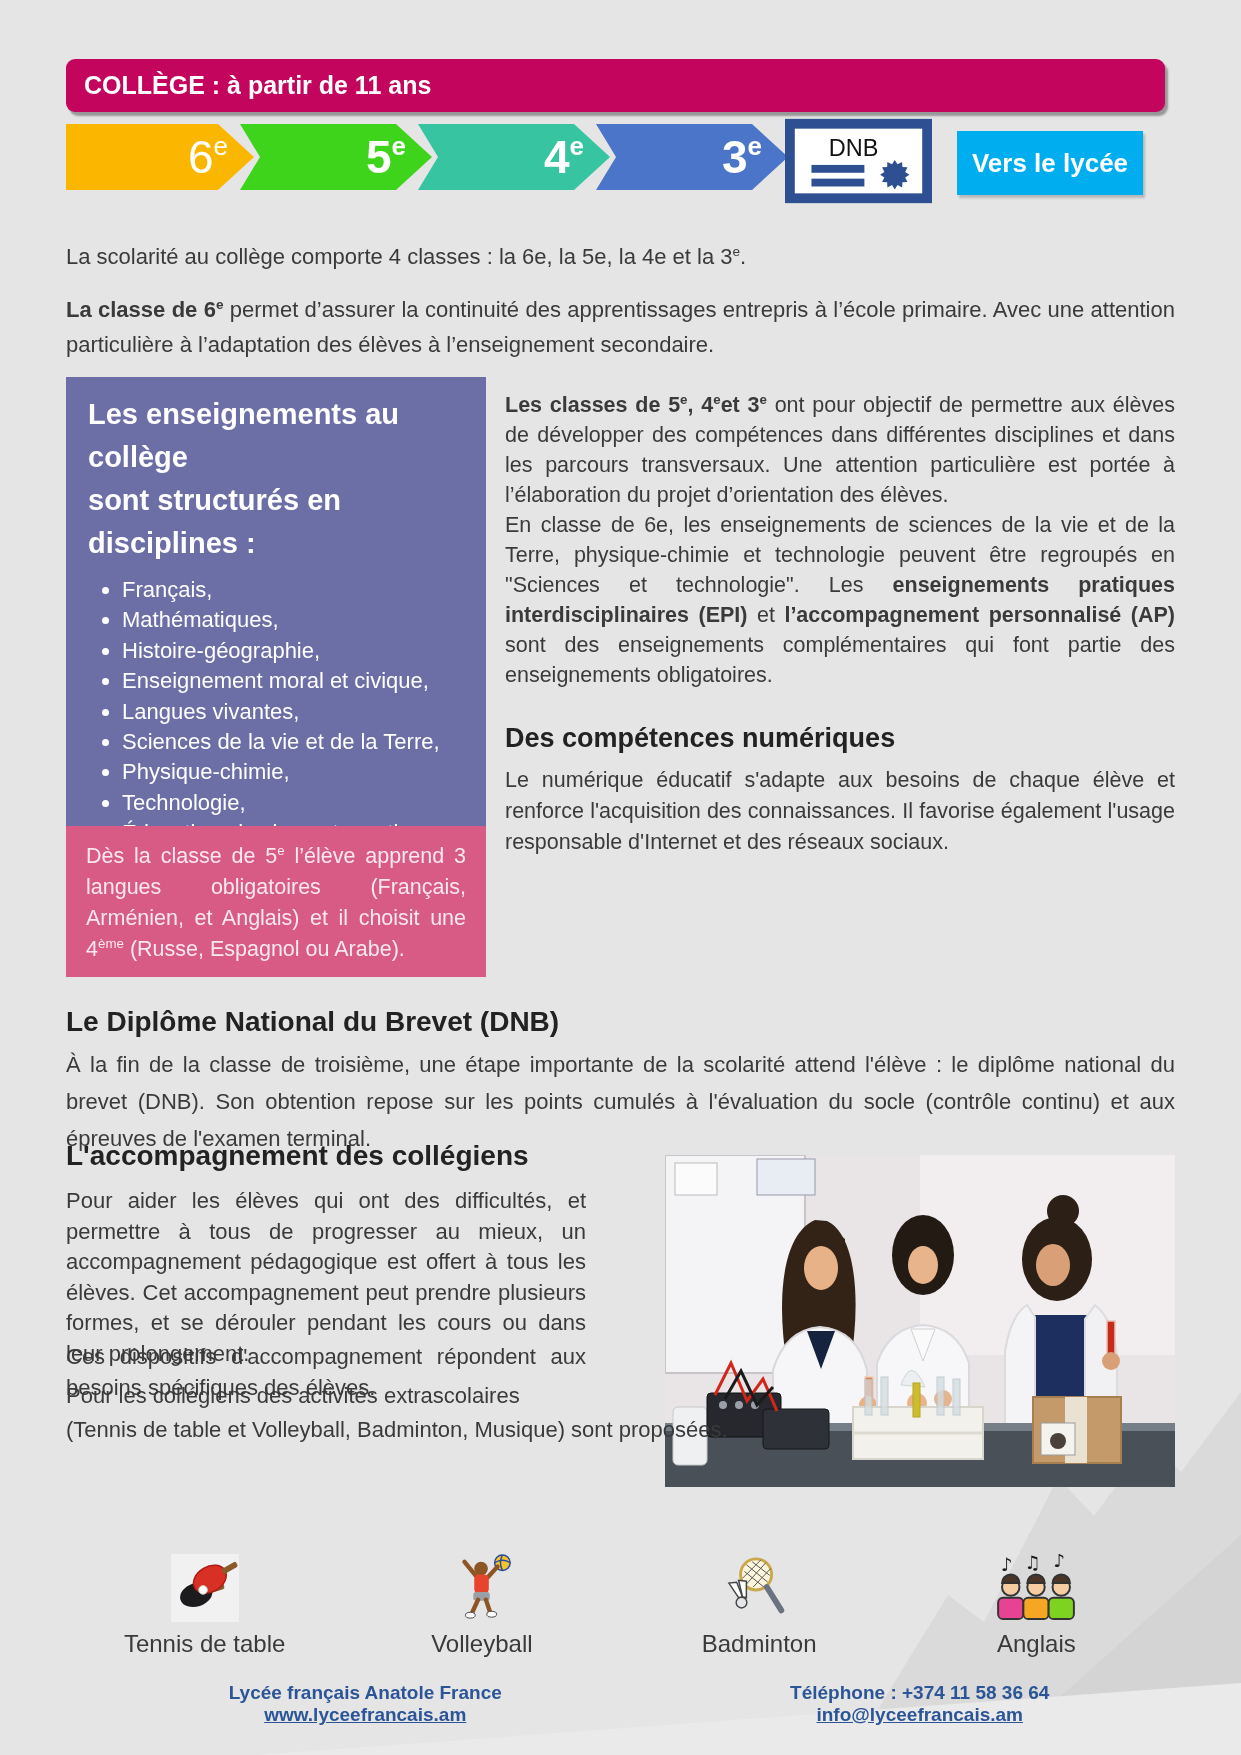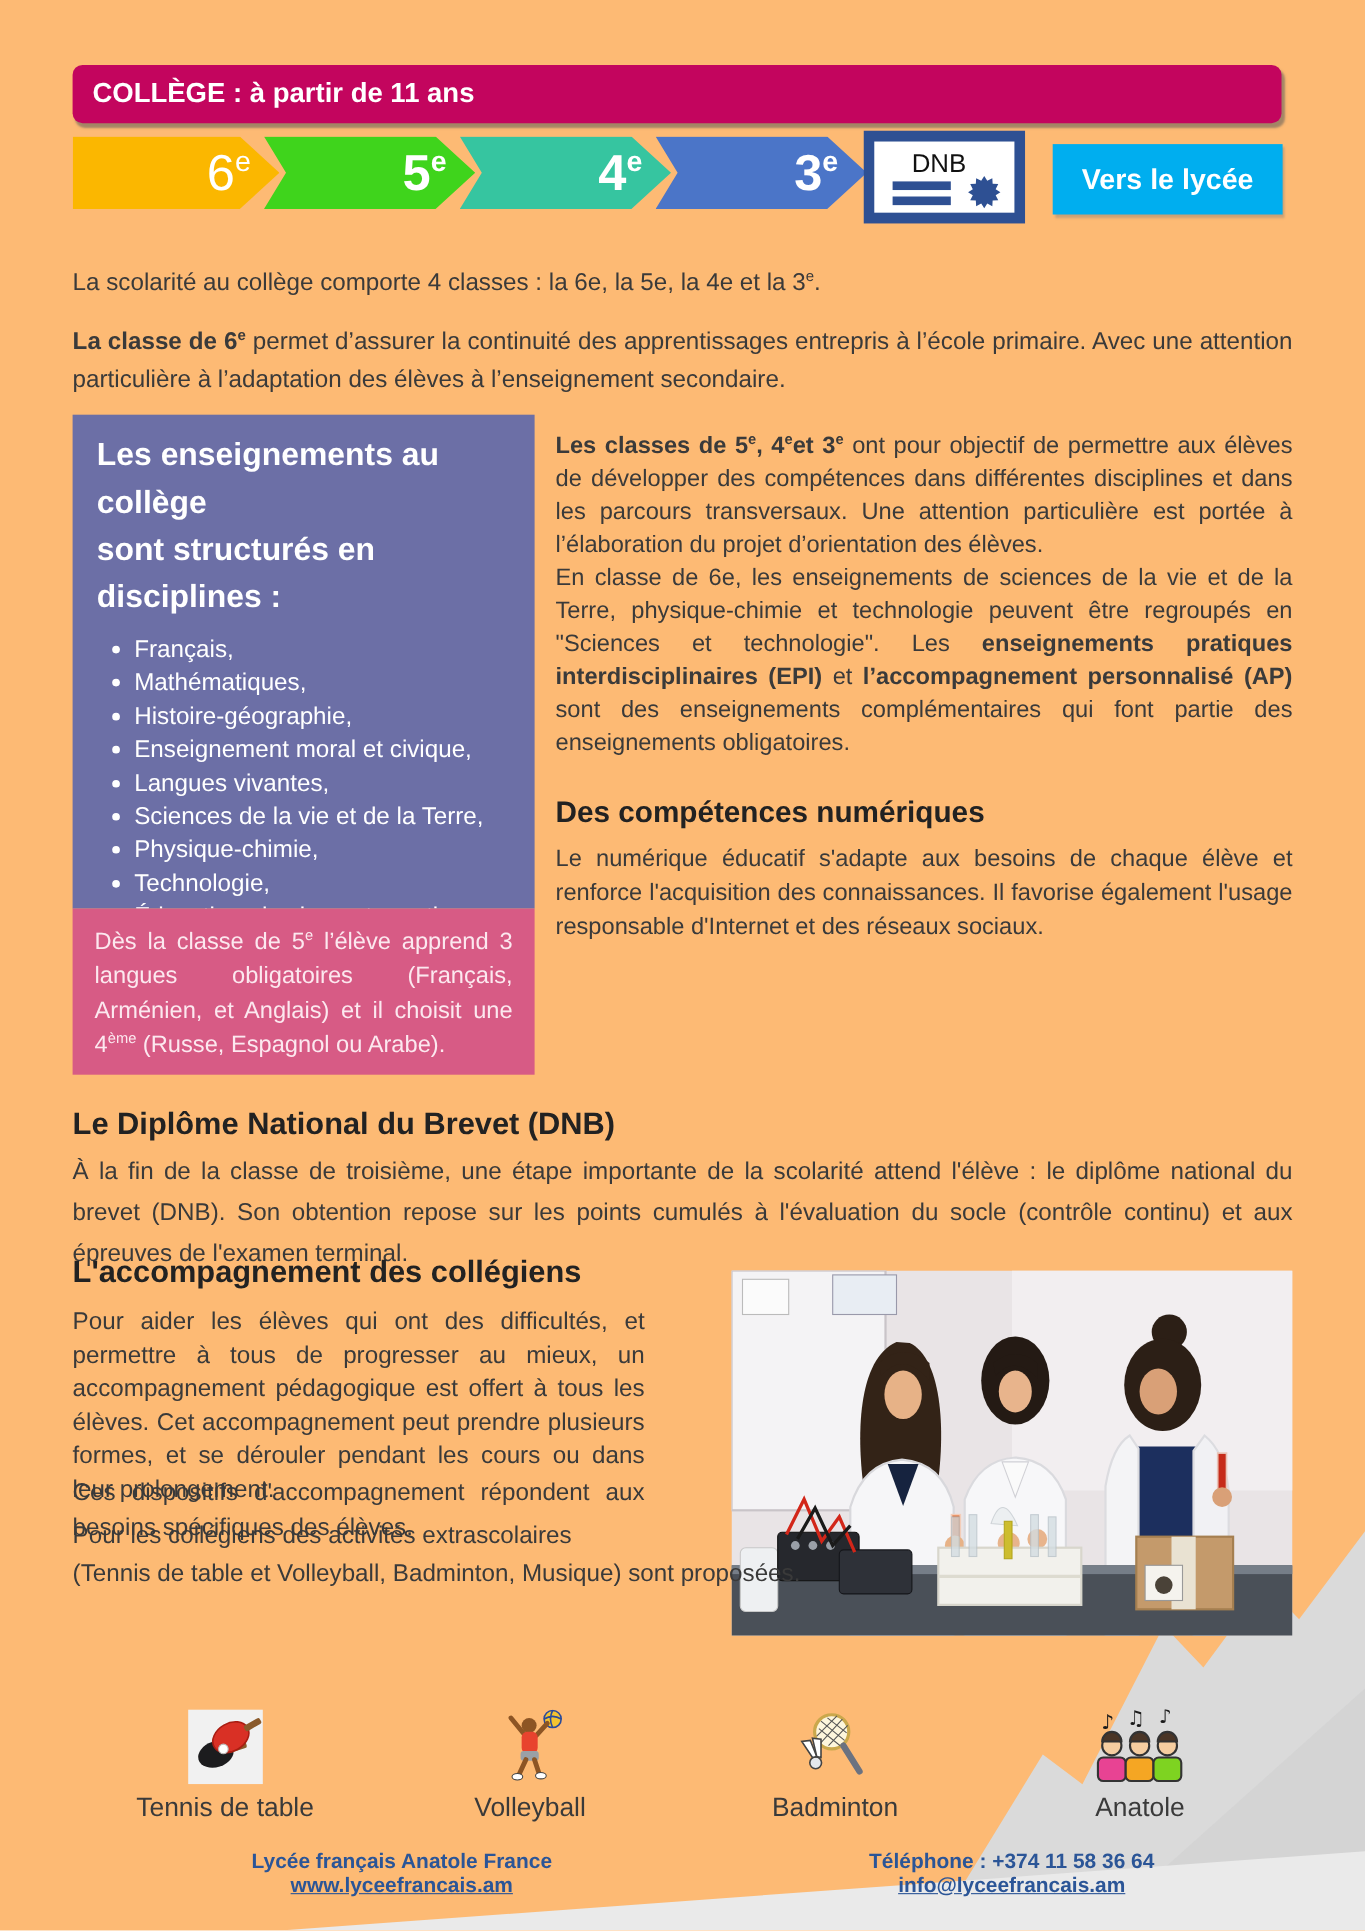--- a/index.html
+++ b/index.html
@@ -1,18 +1,18 @@
 <!DOCTYPE html>
 <html><head>
 <meta charset="utf-8">
 <style>
   * { margin:0; padding:0; box-sizing:border-box; }
   html,body { background:#ffffff; }
   body { font-family:"Liberation Sans","DejaVu Sans",sans-serif; color:#3a3a3a; }
-  .page { position:relative; width:1241px; height:1755px; background:#fdba74; overflow:hidden; }
+  .page { position:relative; width:1241px; height:1755px; background:#e5e5e5; overflow:hidden; }
   .page > * { position:absolute; }
   sup { font-size:62%; line-height:0; }
 
   
   .watermark { left:0; top:1300px; width:1241px; height:455px; z-index:0; }
 
   
   .banner { left:66px; top:59px; width:1099px; height:53px; border-radius:9px;
             box-shadow:3px 4px 2px rgba(90,90,90,.55); display:flex; align-items:center;
             color:#fff; font-size:25px; font-weight:bold; padding-left:18px; z-index:2; }
@@ -20,21 +20,21 @@
   
   .pathway { left:66px; top:118px; width:1109px; height:90px; z-index:2; }
   .chevrons { position:absolute; left:0; top:6px; height:66px; display:flex; }
   .chev { width:188px; height:66px; display:flex; align-items:center; justify-content:flex-end;
           padding-right:26px; color:#fff; font-size:46px;
           clip-path:polygon(0 0, calc(100% - 36px) 0, 100% 50%, calc(100% - 36px) 100%, 0 100%); }
   .chev ~ .chev { margin-left:-14px; padding-left:10px; width:192px;
           clip-path:polygon(0 0, calc(100% - 36px) 0, 100% 50%, calc(100% - 36px) 100%, 0 100%, 20px 50%);font-weight:bold; }
   .chev sup { font-size:26px; vertical-align:18px; }
   .dnb-icon { position:absolute; left:719px; top:0; width:147px; height:86px; }
-  .next-btn { position:absolute; left:891px; top:13px; width:209px; height:64px;
+  .next-btn { position:absolute; left:891px; top:13px; width:186px; height:64px;
               display:flex; align-items:center; justify-content:center;
               color:#fff; font-size:26px; font-weight:bold; box-shadow:2px 3px 2px rgba(120,120,120,.4); }
 
   
   .p-intro1 { left:66px; top:240px; width:1109px; font-size:22px; line-height:33px; z-index:2; }
   .p-intro2 { left:66px; top:292px; width:1109px; font-size:22px; line-height:35px; text-align:justify; z-index:2; }
 
   
   .purple-box { left:66px; top:377px; width:420px; height:449px; padding:16px 22px 0 22px;
                 color:#fff; overflow:hidden; z-index:2; }
@@ -287,21 +287,21 @@
             <rect x="3" y="45" width="26" height="22" rx="5" fill="#e84393"></rect>
             <circle cx="42" cy="34" r="9" fill="#f5cda0"></circle>
               <path d="M33,30 A9,9 0 0 1 51,30 Z" fill="#4a3526"></path>
             <rect x="29" y="45" width="26" height="22" rx="5" fill="#f5a623"></rect>
             <circle cx="68" cy="34" r="9" fill="#f5cda0"></circle>
               <path d="M59,30 A9,9 0 0 1 77,30 Z" fill="#4a3526"></path>
             <rect x="55" y="45" width="26" height="22" rx="5" fill="#7ed321"></rect>
           </g>
         </svg>
       </div>
-      <div class="act-label">Anatole</div>
+      <div class="act-label">Anglais</div>
     </div>
   </div>
 
   <div class="footer">
     <div class="f-item">Lycée français Anatole France</div>
     <div class="f-item">Téléphone : +374 11 58 36 64</div>
     <div class="f-item link">www.lyceefrancais.am</div>
     <div class="f-item link">info@lyceefrancais.am</div>
   </div>
 

